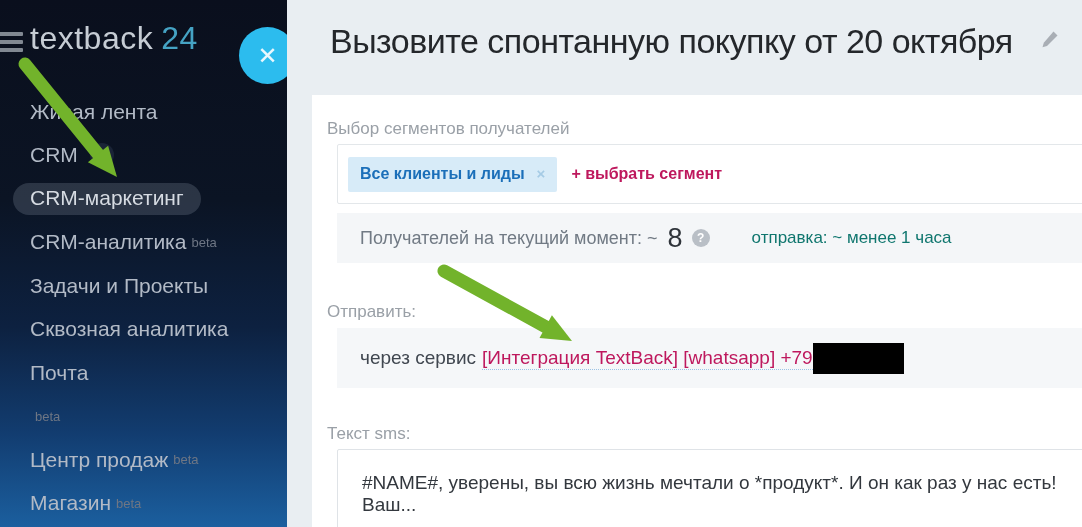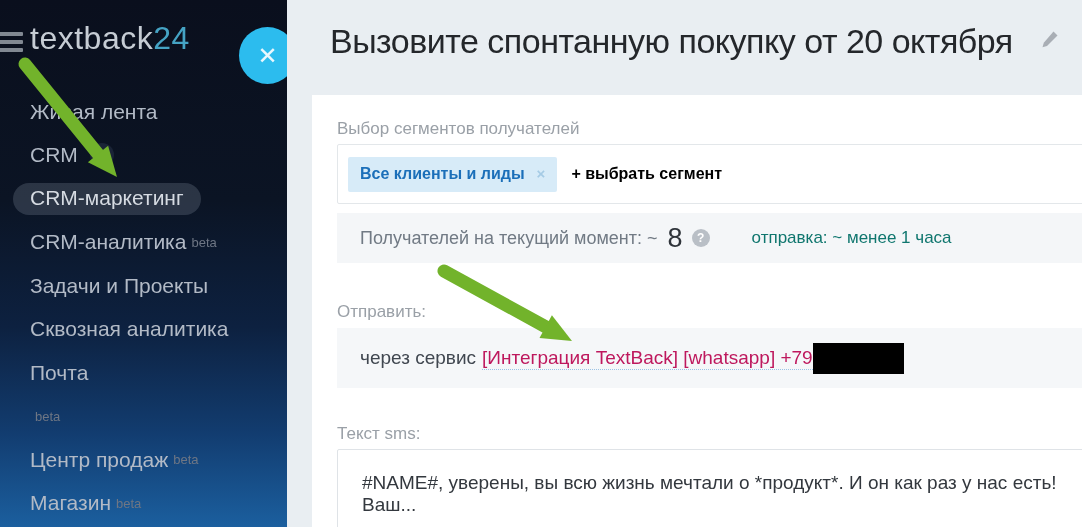--- a/index.html
+++ b/index.html
@@ -10,21 +10,21 @@
 
   
   .sidebar {
     position:absolute; left:0; top:0; bottom:0; width:287px; overflow:hidden;
     background:linear-gradient(180deg,#0a0f1d 0%,#0b1424 38%,#0d2140 62%,#123c6f 82%,#1b5f9f 100%);
     z-index:2;
   }
   .hamburger { position:absolute; left:-3px; top:32px; width:26px; cursor:pointer; }
   .hamburger i { display:block; width:26px; height:4px; background:#818892; margin-bottom:4px; border-radius:1px; }
   .logo { position:absolute; left:30px; top:20px; font-size:32px; color:#c6ccd4; letter-spacing:0.5px; }
-  .logo .logo-num { color:#45a3c4; }
+  .logo .logo-num { color:#45a3c4; margin-left:8px; }
   .collapse-btn {
     position:absolute; left:239px; top:27px; width:57px; height:57px; border:none; border-radius:50%;
     background:#2cbcee; color:#eaf8fe; font-size:24px; line-height:57px; text-align:center; cursor:pointer; padding:0;
   }
   .menu { position:absolute; left:0; right:0; top:90px; list-style:none; }
   .menu li { height:43.5px; display:flex; align-items:center; padding-left:30px; color:#b2bac6; font-size:21px; cursor:pointer; white-space:nowrap; }
   .menu li .mi-label { display:inline-block; }
   .menu li.active .mi-label { color:#d6dbe2; background:rgba(148,160,176,0.24); border-radius:18px; padding:3px 17px 5px; margin-left:-17px; }
   .menu sup { font-size:13px; color:#6e7684; margin-left:5px; vertical-align:super; }
   .crm-bubble { display:inline-block; width:24px; height:24px; border-radius:50%; background:rgba(120,145,180,0.14); margin-left:12px; }
@@ -32,36 +32,36 @@
   
   .main { position:absolute; left:287px; right:0; top:0; bottom:0; background:#e9eef2; }
   h1.page-title {
     position:absolute; left:43px; top:22px; font-size:34px; font-weight:300; color:#24272b;
     letter-spacing:-0.5px; white-space:nowrap;
   }
   .edit-icon { display:inline-block; margin-left:18px; vertical-align:4px; cursor:pointer; }
 
   .card { position:absolute; left:25px; top:95px; right:-20px; bottom:-20px; background:#ffffff; }
 
-  .field-label { position:absolute; left:25px; font-size:17px; color:#9aa0a7; white-space:nowrap; }
+  .field-label { position:absolute; left:15px; font-size:17px; color:#9aa0a7; white-space:nowrap; }
   .lbl-segments { top:24px; }
   .lbl-send { top:207px; }
   .lbl-sms { top:329px; }
 
   .segbox {
     position:absolute; left:25px; right:0; top:49px; height:60px;
     border:1px solid #e3e7ea; border-radius:2px; display:flex; align-items:center; padding-left:10px;
   }
   .tag {
     display:inline-flex; align-items:center; background:#d7ebf8; border-radius:2px;
     padding:8px 12px 9px; cursor:pointer;
   }
   .tag-label { color:#1b6fb9; font-size:16px; font-weight:bold; white-space:nowrap; }
   .tag-x { color:#a5cbe5; font-size:15px; font-weight:bold; margin-left:12px; cursor:pointer; }
-  .addseg { color:#000000; font-size:16px; font-weight:bold; margin-left:14px; cursor:pointer; text-decoration:none; white-space:nowrap; }
+  .addseg { color:#be185d; font-size:16px; font-weight:bold; margin-left:14px; cursor:pointer; text-decoration:none; white-space:nowrap; }
 
   .band {
     position:absolute; left:25px; right:0; top:118px; height:50px; background:#f4f6f8;
     display:flex; align-items:center; padding-left:23px; white-space:nowrap;
   }
   .band-label { font-size:18px; color:#717a84; }
   .band-count { font-size:27px; color:#2f343a; margin:0 9px 0 10px; }
   .help-icon {
     display:inline-block; width:18px; height:18px; border-radius:50%; background:#b9bfc6;
     color:#ffffff; font-size:12px; font-weight:bold; line-height:18px; text-align:center; cursor:pointer;

